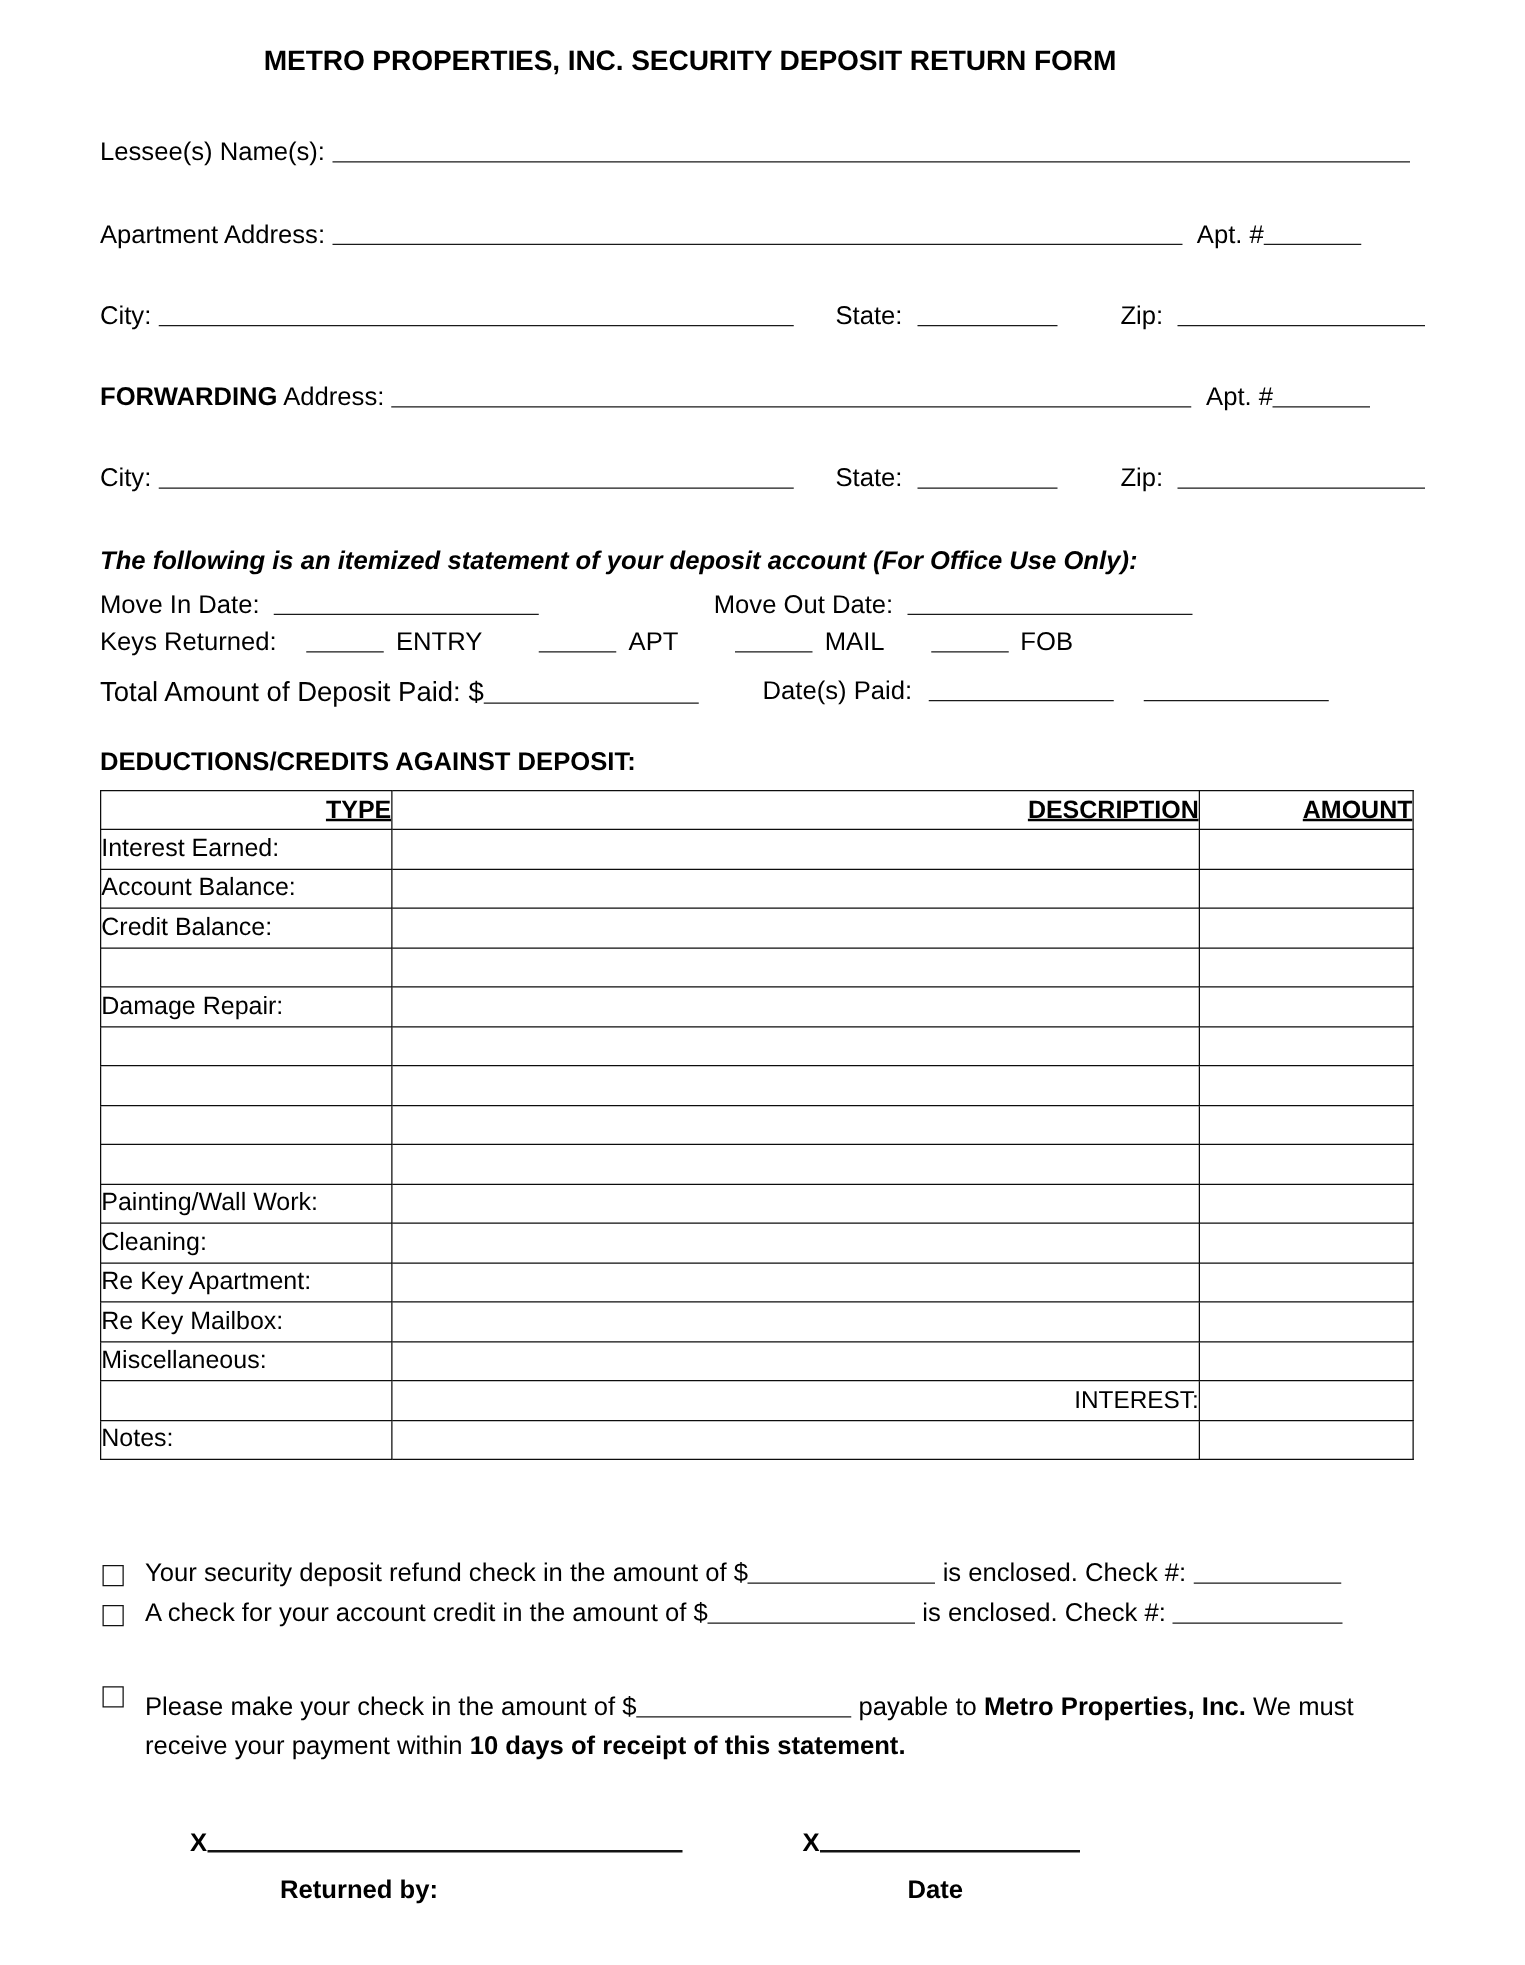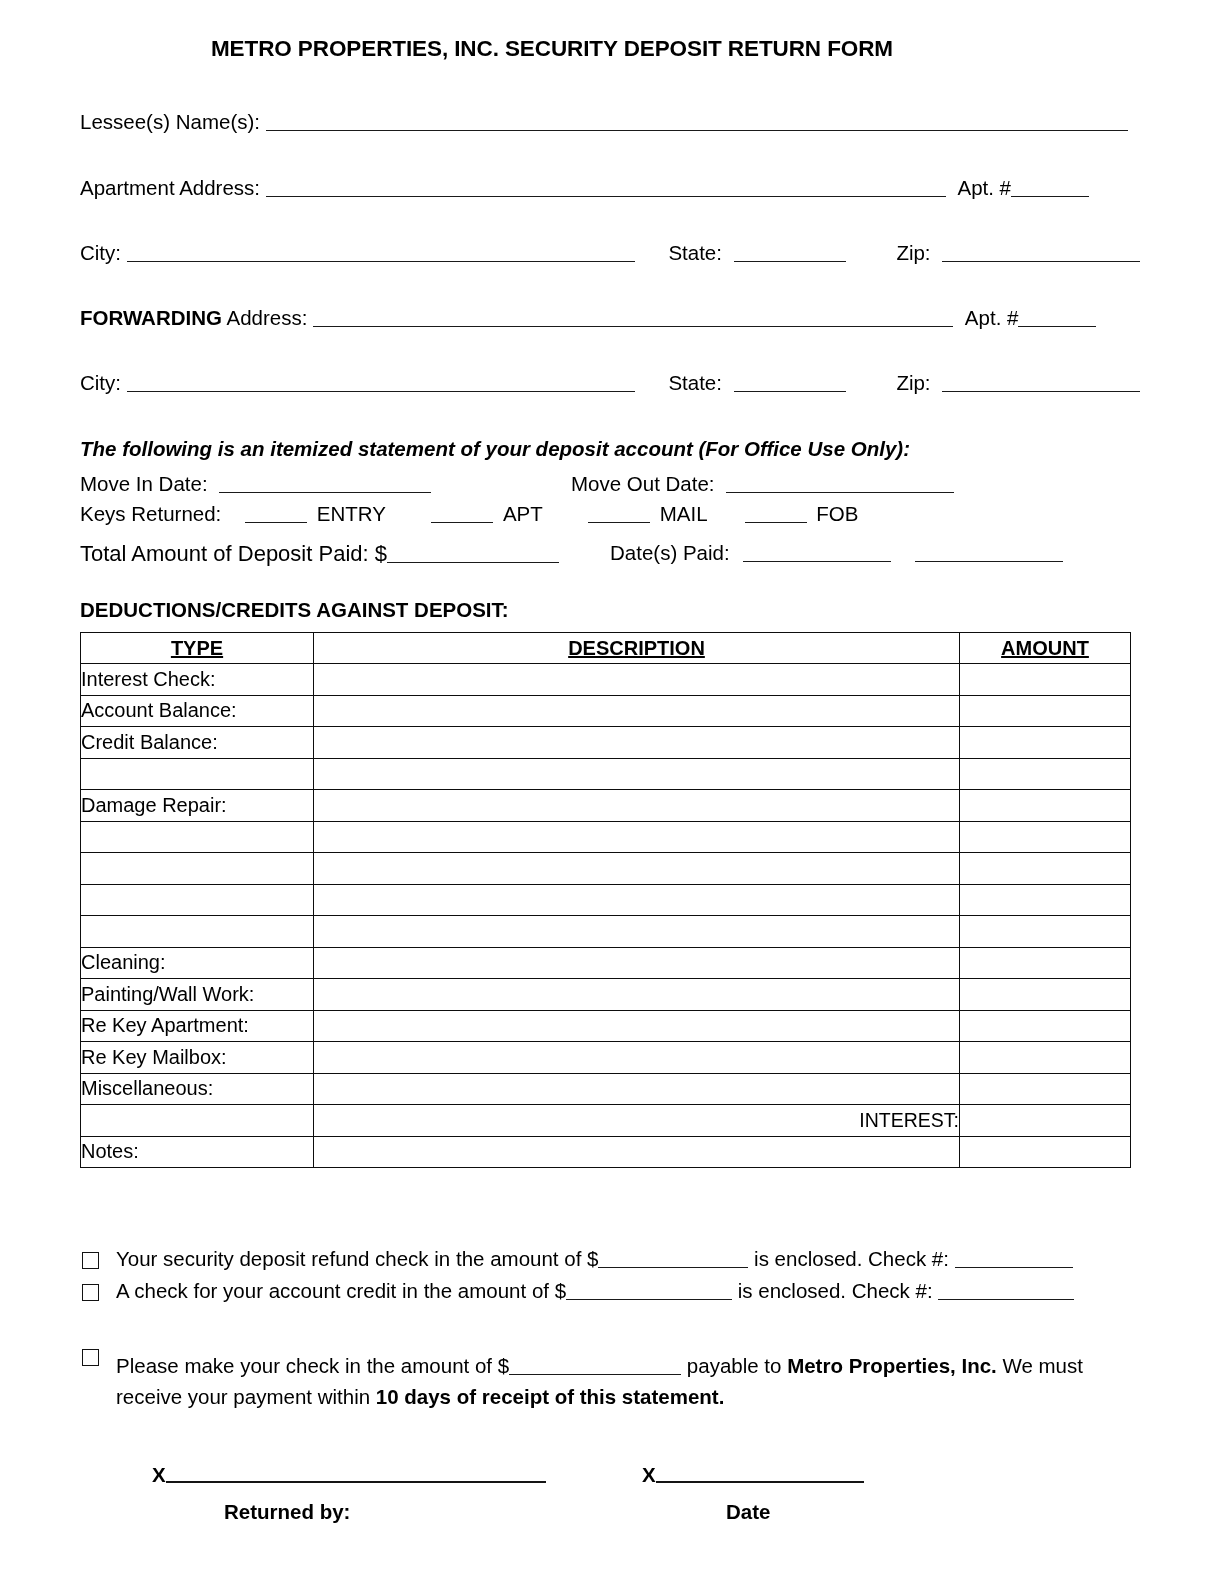--- a/index.html
+++ b/index.html
@@ -96,21 +96,21 @@
     vertical-align: middle;
     font-weight: normal;
     overflow: hidden;
   }
   .col-type   { width: 232px; }
   .col-desc   { width: 645px; }
   .col-amount { width: 170px; }
 
   .dtable thead td {
     height: 30px;
-    text-align: center;
+    text-align: right;
     font-weight: bold;
     margin-left: 40px;
   }
   .hdr-u { text-decoration: underline; }
 
   .cell-type { padding-left: 11px; }
   .cell-type-indent { padding-left: 22px; }
   .cell-desc-right {
     text-align: right;
     padding-right: 5px;
@@ -243,21 +243,21 @@
   <table class="dtable">
     <thead>
       <tr>
         <td class="col-type"><span class="hdr-u">TYPE</span></td>
         <td class="col-desc"><span class="hdr-u">DESCRIPTION</span></td>
         <td class="col-amount"><span class="hdr-u">AMOUNT</span></td>
       </tr>
     </thead>
     <tbody>
       <tr>
-          <td class="cell-type">Interest Check:</td>
+          <td class="cell-type">Interest Earned:</td>
           <td></td>
           <td></td>
         </tr>
       <tr>
           <td class="cell-type">Account Balance:</td>
           <td></td>
           <td></td>
         </tr>
       <tr>
           <td class="cell-type">Credit Balance:</td>
@@ -288,26 +288,26 @@
           <td class="cell-type"></td>
           <td></td>
           <td></td>
         </tr>
       <tr>
           <td class="cell-type"></td>
           <td></td>
           <td></td>
         </tr>
       <tr>
+          <td class="cell-type">Painting/Wall Work:</td>
+          <td></td>
+          <td></td>
+        </tr>
+      <tr>
           <td class="cell-type">Cleaning:</td>
-          <td></td>
-          <td></td>
-        </tr>
-      <tr>
-          <td class="cell-type">Painting/Wall Work:</td>
           <td></td>
           <td></td>
         </tr>
       <tr>
           <td class="cell-type">Re Key Apartment:</td>
           <td></td>
           <td></td>
         </tr>
       <tr>
           <td class="cell-type">Re Key Mailbox:</td>

